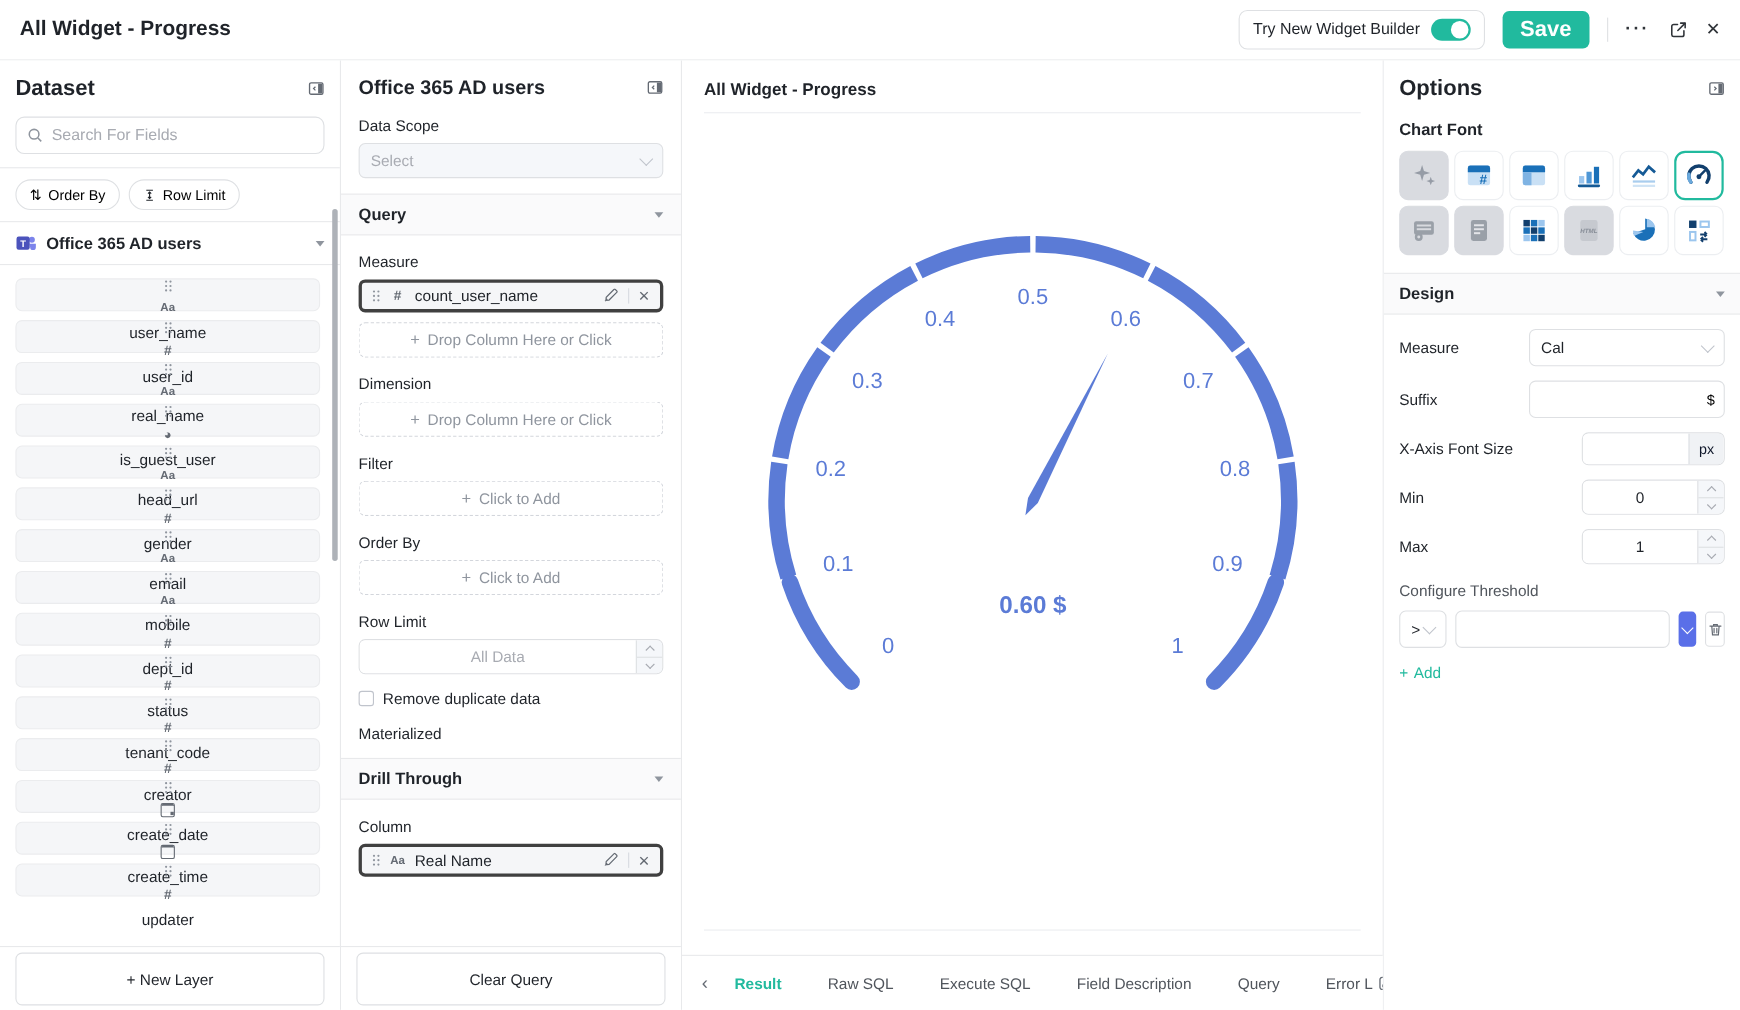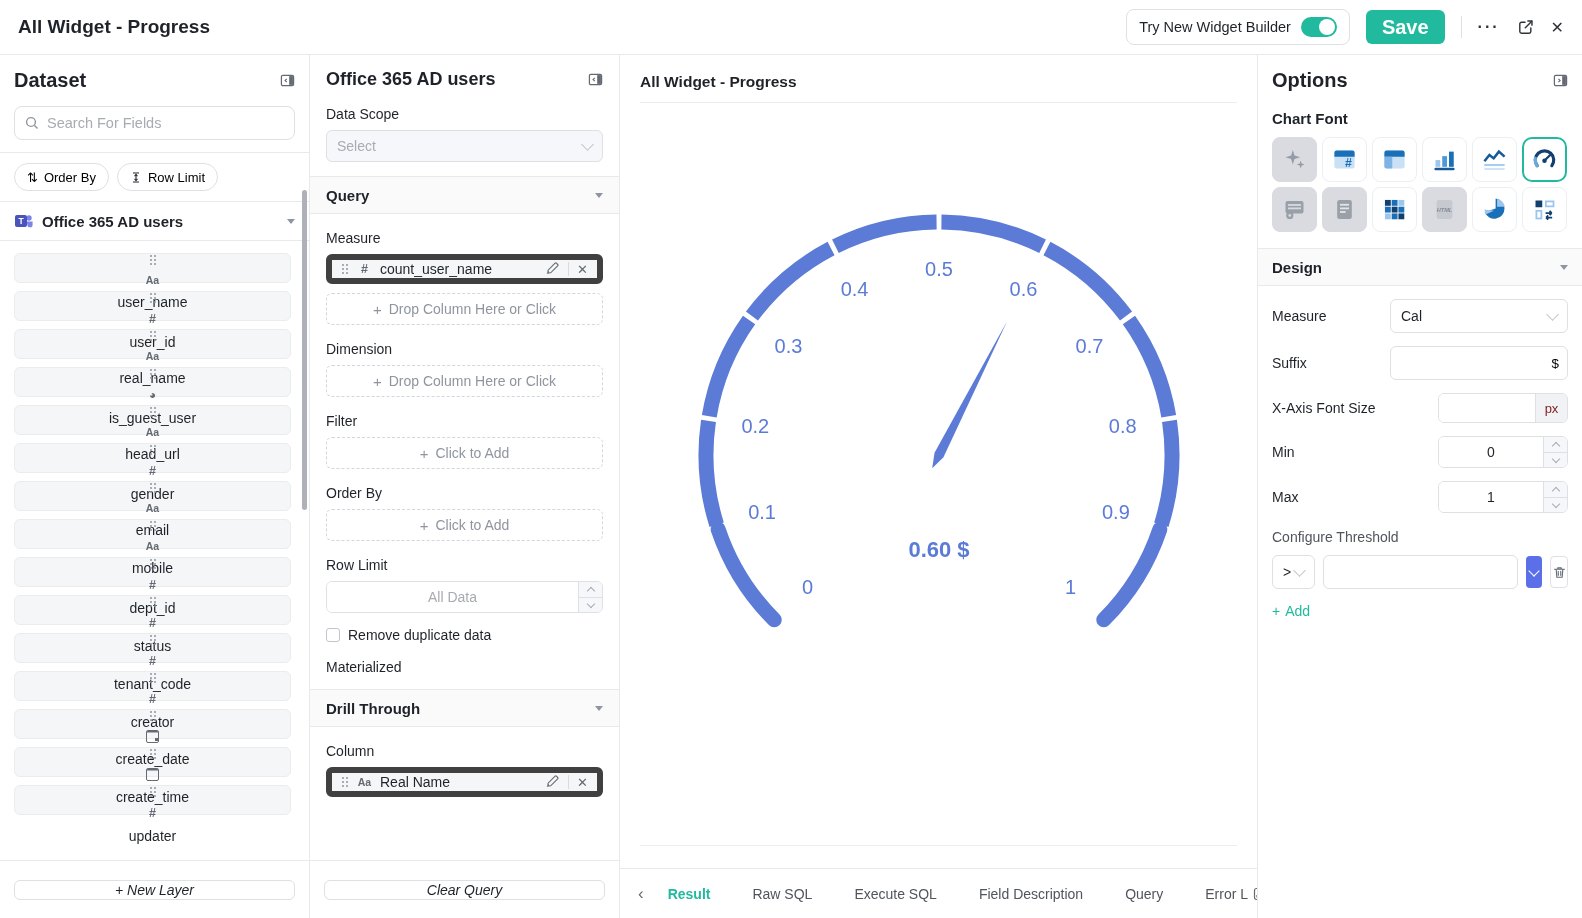--- a/index.html
+++ b/index.html
@@ -57,38 +57,38 @@
   .ficon.text::before { content:"Aa"; font-size:10.5px; }
   .ficon.number::before { content:"#"; font-size:12.5px; }
   .ficon.bool::before { content:"◕"; font-size:12px; }
   .ficon.date::before, .ficon.datetime::before { content:""; width:11px; height:11px;
     border:1.3px solid #646a73; border-radius:2px; box-shadow:inset 0 3px 0 -1.5px #646a73; }
   .ficon.date::after { content:""; position:absolute; width:3px; height:3px; background:#646a73;
     right:3px; bottom:2px; }
   .lscroll { position:absolute; right:2px; top:135px; width:5px; height:320px; border-radius:3px; background:#aeb2b8; }
   .bottombar { position:absolute; left:0; right:0; bottom:0; height:58px; border-top:1px solid #e8e9eb;
     display:flex; align-items:center; padding:0 14px; background:#fff; }
-  .bigbtn { flex:1; height:20px; border:1px solid #dee0e3; border-radius:6px; background:#fff;
-    font-size:14px; font-family:inherit; color:#1f2329; cursor:pointer;font-style:italic; }
+  .bigbtn { flex:1; height:48px; border:1px solid #dee0e3; border-radius:6px; background:#fff;
+    font-size:14px; font-family:inherit; color:#1f2329; cursor:pointer; }
 
   
   #p-query h2 { font-size:18px; }
   .lbl { font-size:14px; margin:16px 0 8px; }
   .sel { height:32px; border:1px solid #dee0e3; border-radius:6px; display:flex; align-items:center;
     padding:0 10px; font-size:14px; cursor:pointer; background:#fff; }
   .sel .caret2 { margin-left:auto; }
   .sel.disabled { background:#f5f7fa; color:#a8abb2; cursor:default; }
   .caret2 { width:9px; height:9px; border-right:1.6px solid #c0c4cc; border-bottom:1.6px solid #c0c4cc;
     transform:rotate(45deg); margin-top:-4px; }
   .band { margin:14px -16px 0; height:38px; background:#fafafb; border-top:1px solid #e8e9eb;
     border-bottom:1px solid #e8e9eb; display:flex; align-items:center; padding:0 16px; cursor:pointer; }
   .band b { font-size:15px; }
   .band .caret { margin-left:auto; }
   .chip { display:flex; align-items:center; gap:7px; height:30px; padding:0 9px;
-    background:#f5f6f8; border:6px solid #404040; border-radius:6px; }
+    background:#f5f6f8; border:3px solid #404040; border-radius:6px; }
   .chip .fname { font-size:14px; }
   .chip .tools { margin-left:auto; display:flex; align-items:center; gap:8px; }
   .chip .tdiv { width:1px; height:14px; background:#d8dbe0; }
   .chip .xs { font-size:13px; color:#646a73; cursor:pointer; }
   .dashed { height:32px; margin-top:9px; border:1px dashed #d3d6dc; border-radius:6px;
     display:flex; align-items:center; justify-content:center; gap:7px; font-size:14px;
     color:#8f959e; cursor:pointer; }
   .plus { font-size:15px; }
   .numgrp { display:flex; height:32px; border:1px solid #dee0e3; border-radius:6px; overflow:hidden; background:#fff; }
   .numgrp input { flex:1; border:none; outline:none; text-align:center; font-size:14px;
@@ -123,21 +123,21 @@
   .ctgrid { display:grid; grid-template-columns:repeat(6,45px); gap:5px; }
   .ct { width:45px; height:45px; border:1px solid #eceef1; border-radius:8px; background:#fff;
     display:flex; align-items:center; justify-content:center; cursor:pointer; }
   .ct svg { width:27px; height:27px; }
   .ct.disabled { background:#d9dbe0; border-color:#d9dbe0; cursor:default; }
   .ct.selected { border:2px solid var(--accent,#21ba9e); border-radius:10px; }
   .frow { display:flex; align-items:center; justify-content:space-between; margin:13px 0; }
   .frow .lbl2 { font-size:14px; }
   .w178 { width:178px;text-align:right; }
   .w130 { width:130px; }
-  .unit { width:32px; border-left:1px solid #dee0e3; background:#f0f2f5; color:#7f1d1d;
+  .unit { width:32px; border-left:1px solid #dee0e3; background:#f0f2f5; color:#0f172a;
     display:flex; align-items:center; justify-content:center; font-size:13px; }
   .throw { display:flex; gap:8px; margin-top:10px; align-items:center; }
   .opsel { width:62px; height:34px; }
   .thinput { flex:1; height:34px; border:1px solid #dee0e3; border-radius:6px; outline:none;
     font-family:inherit; padding:0 8px; }
   .colorbtn { width:32px; height:32px; border:none; border-radius:4px; background:var(--thcolor,#5a6fe8);
     display:flex; align-items:center; justify-content:center; cursor:pointer; }
   .colorbtn .caret2 { border-color:#fff; margin:0 0 2px; width:8px; height:8px; }
   .iconbtn { width:32px; height:32px; border:1px solid #dee0e3; border-radius:4px; background:#fff;
     display:flex; align-items:center; justify-content:center; cursor:pointer; }

